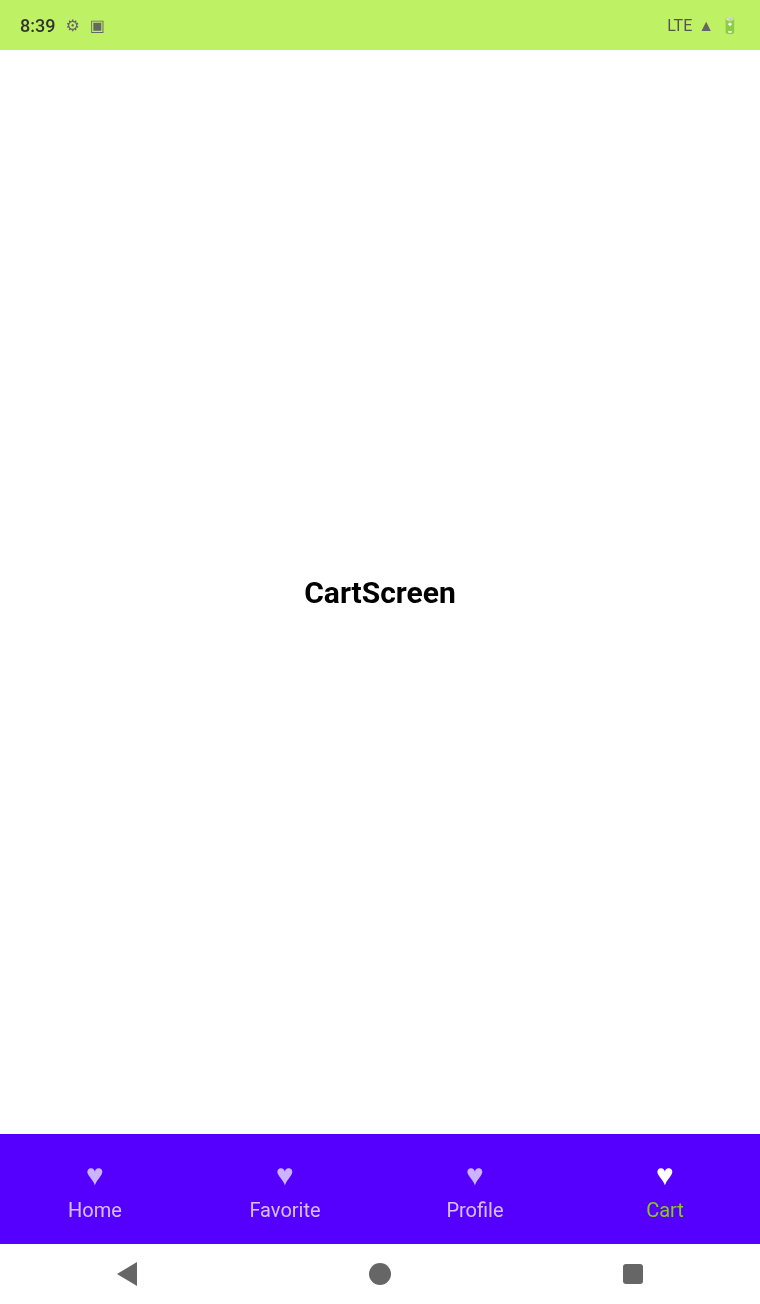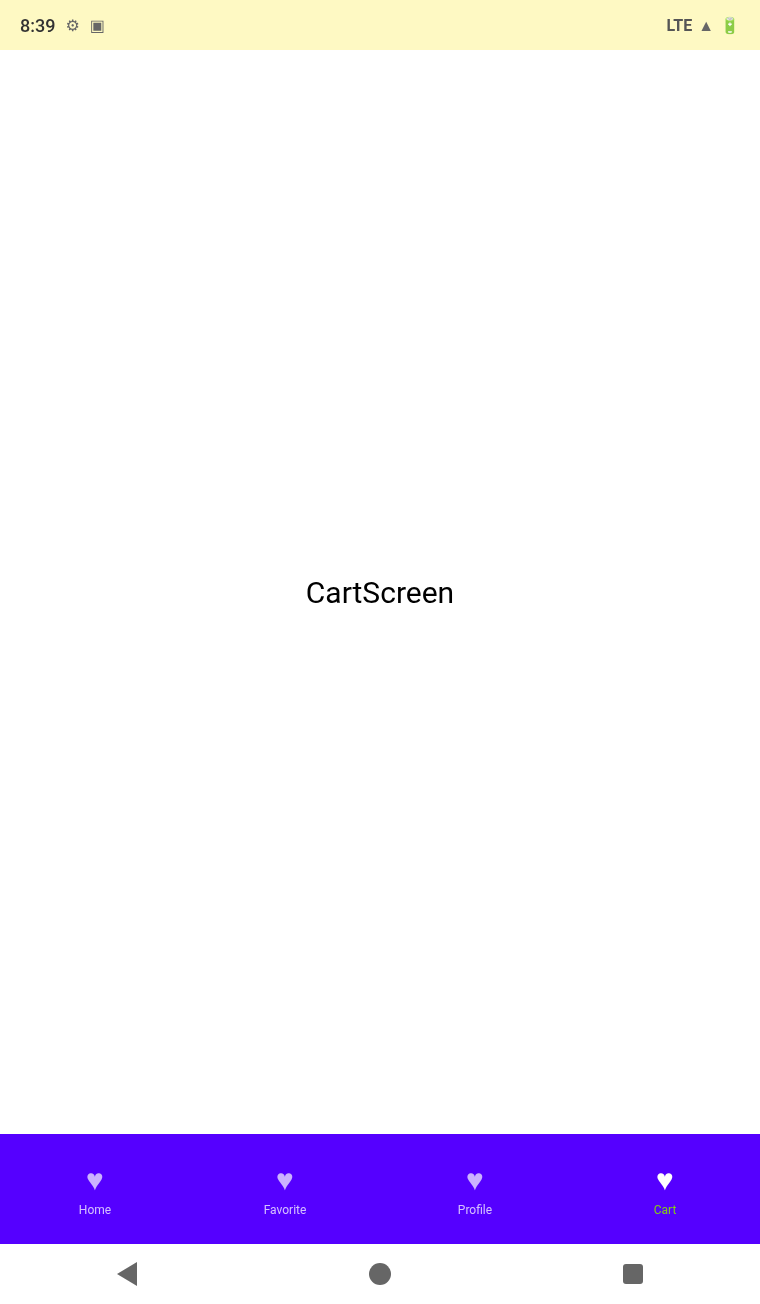--- a/index.html
+++ b/index.html
@@ -26,21 +26,21 @@
       display: flex;
       flex-direction: column;
       position: relative;
       overflow: hidden;
     }
 
     
     .status-bar {
       width: 100%;
       height: 50px;
-      background: #fef9c3;
+      background: #bef264;
       display: flex;
       align-items: center;
       justify-content: space-between;
       padding: 3px 20px;
       flex-shrink: 0;
     }
 
     .status-bar-left {
       display: flex;
       align-items: center;
@@ -59,36 +59,36 @@
     }
 
     .status-bar-right {
       display: flex;
       align-items: center;
       gap: 6px;
     }
 
     .status-right-text {
       font-size: 16px;
-      font-weight: 700;
+      font-weight: 400;
       color: #555;
     }
 
     
     .main-content {
       flex: 1;
       display: flex;
       align-items: center;
       justify-content: center;
       background: #fff;
     }
 
     .screen-label {
       font-size: 30px;
-      font-weight: 400;
+      font-weight: 700;
       color: #000;
     }
 
     
     .bottom-nav {
       width: 100%;
       height: 110px;
       background: #5500ff;
       display: flex;
       flex-direction: row;
@@ -121,21 +121,21 @@
     .nav-item:nth-child(2) .nav-icon,
     .nav-item:nth-child(3) .nav-icon {
       color: rgba(255, 255, 255, 0.7);
     }
 
     .nav-item:nth-child(4) .nav-icon {
       color: #fff;
     }
 
     .nav-label {
-      font-size: 12px;
+      font-size: 20px;
       font-weight: 400;
       color: #fff;
     }
 
     .nav-item:nth-child(1) .nav-label,
     .nav-item:nth-child(2) .nav-label,
     .nav-item:nth-child(3) .nav-label {
       color: rgba(255, 255, 255, 0.75);
     }
 

